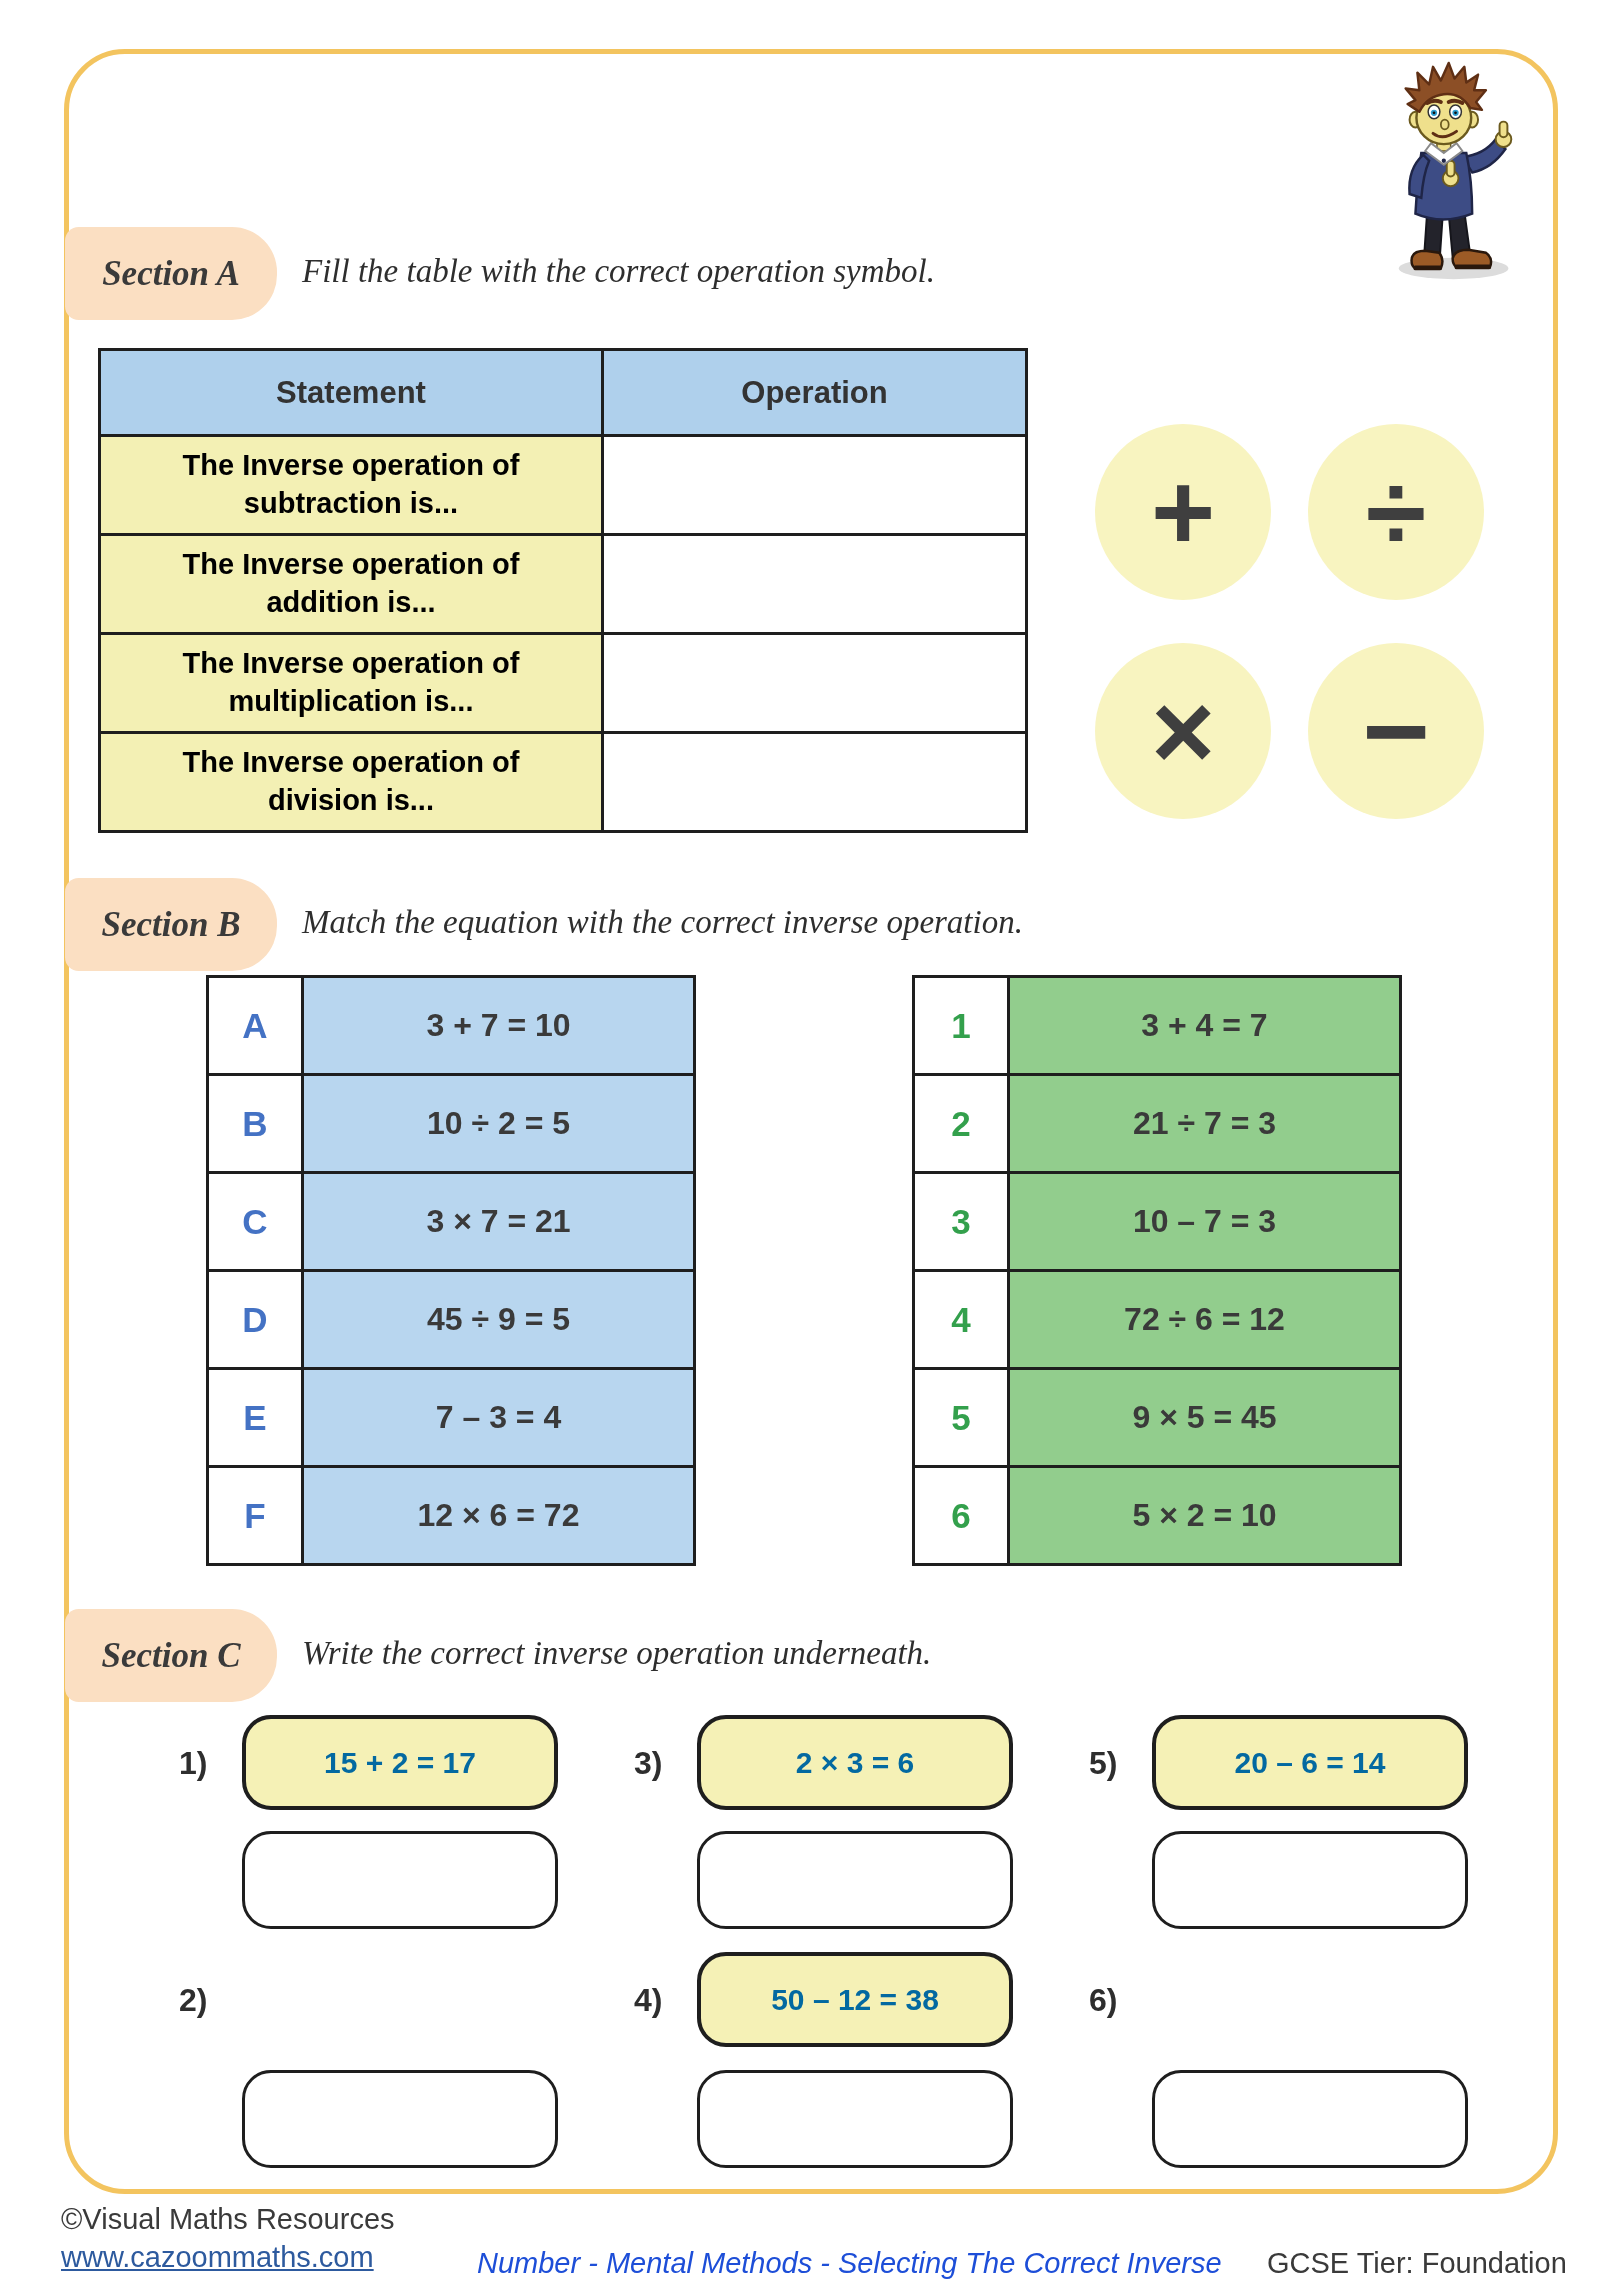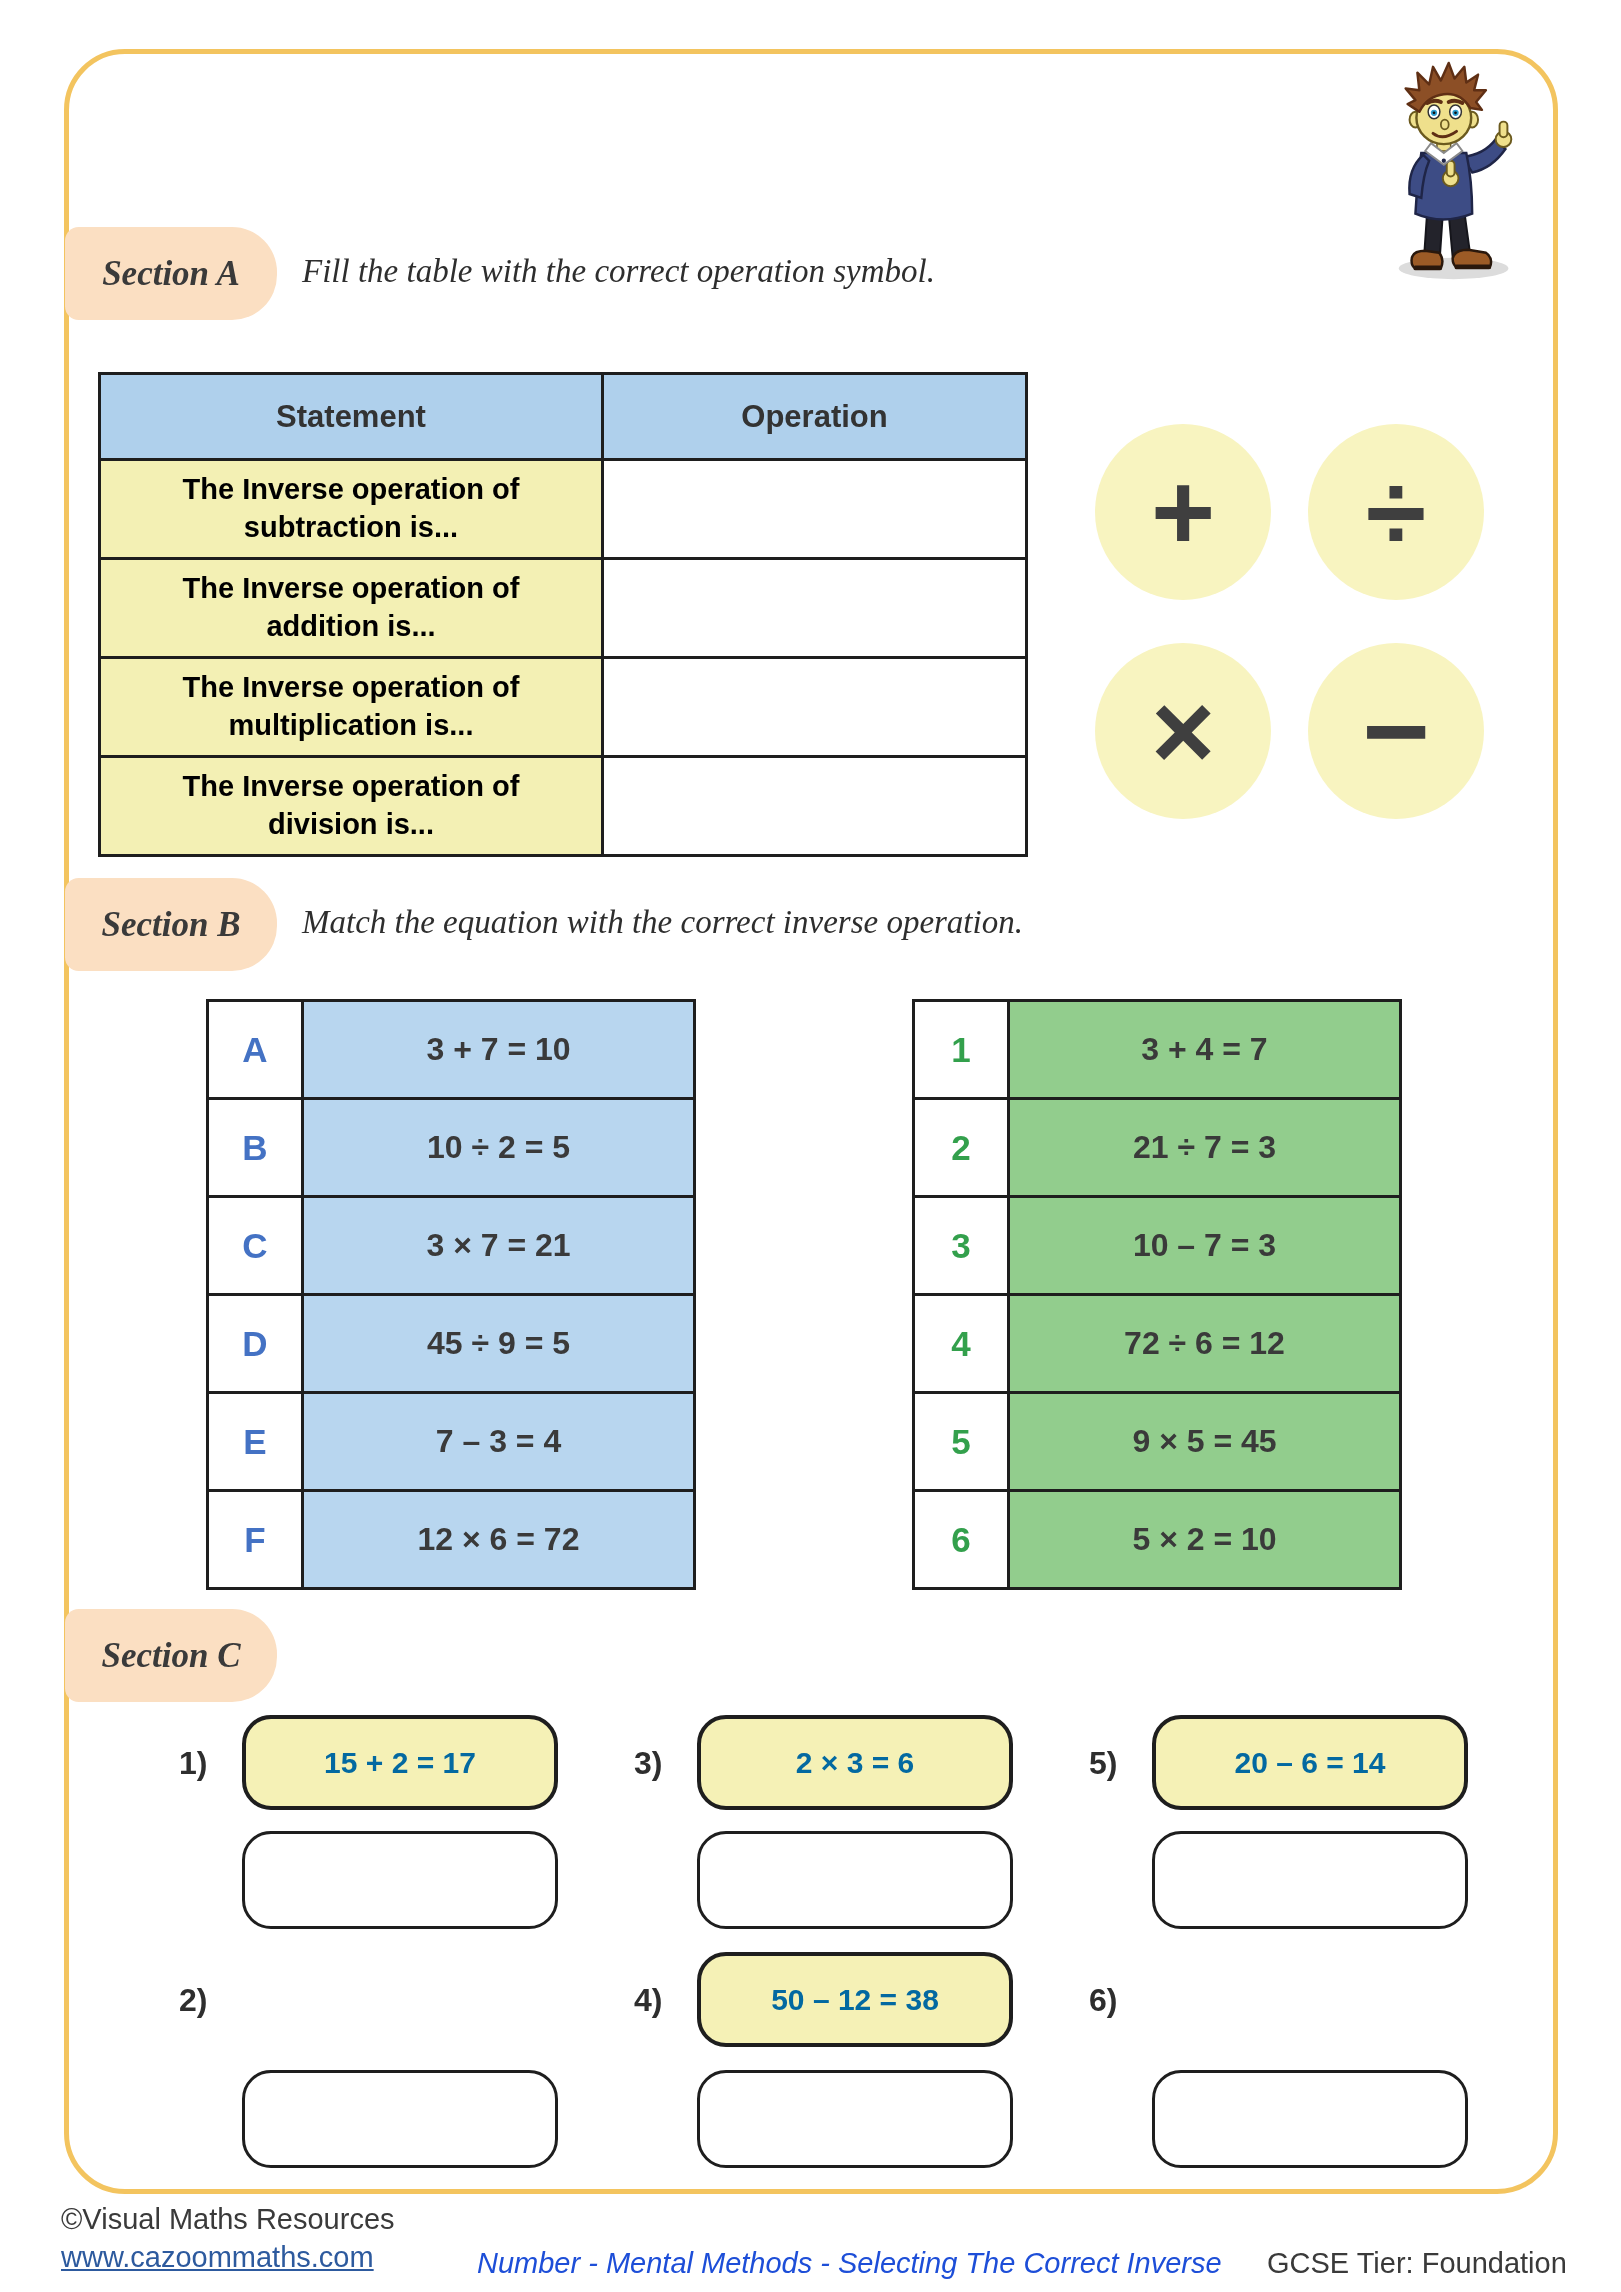--- a/index.html
+++ b/index.html
@@ -35,21 +35,21 @@
     border-radius:13.7px 45px 45px 13.7px; display:flex; align-items:center; justify-content:center;
     font-family:"Liberation Serif", serif; font-style:italic; font-weight:bold;
     font-size:35px; color:#3A3A3A;
   }
   .instruction {
     position:absolute; left:302px; font-family:"Liberation Serif", serif;
     font-style:italic; font-size:33px; color:#2E2E2E; white-space:nowrap;
   }
 
   
-  table { border-collapse:collapse;margin-top:24px; }
+  table { border-collapse:collapse; }
   .table-a { position:absolute; left:98px; top:348px; table-layout:fixed; }
   .table-a th, .table-a td { border:3.9px solid #1E1E1E; box-sizing:border-box; padding:0; }
   .table-a th { width:503px; height:86px; background:#AFD0EC; font-size:31px; font-weight:bold; color:#333; }
   .table-a th.op-col { width:424px; }
   .table-a td.stmt {
     background:#F3F0B4; height:99px; text-align:center; font-weight:bold;
     font-size:29px; line-height:1.3; color:#000000;
   }
   .table-a td.blank { background:#ffffff; }
 
@@ -240,20 +240,21 @@
       <td class="eq">9 × 5 = 45</td>
     </tr>
     <tr>
       <td class="key">6</td>
       <td class="eq">5 × 2 = 10</td>
     </tr>
   </tbody>
     </table>
 
   <div class="section-label" style="top:1609px">Section C</div>
+  <div class="instruction" style="top:1635px">Write the correct inverse operation underneath.</div>
 
   <div class="c-label" style="left:179px; top:1745px">1)</div>
   <div class="c-eq" style="left:242px; top:1715px">15 + 2 = 17</div>
   <div class="c-ans" style="left:242px; top:1831px"></div>
 
   <div class="c-label" style="left:179px; top:1982px">2)</div>
   <div class="c-ans" style="left:242px; top:2070px"></div>
 
   <div class="c-label" style="left:634px; top:1745px">3)</div>
   <div class="c-eq" style="left:697px; top:1715px">2 × 3 = 6</div>

